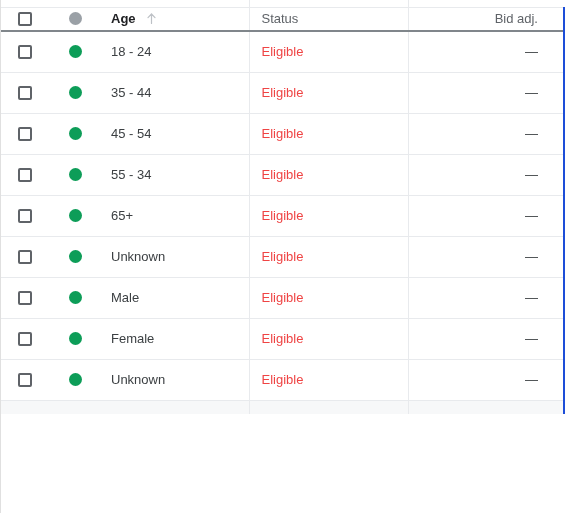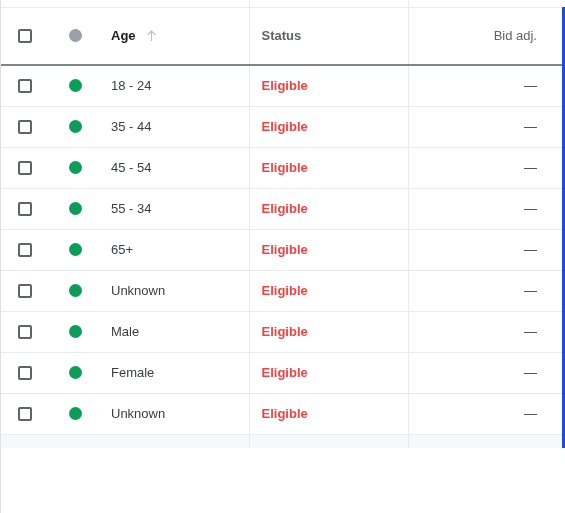--- a/index.html
+++ b/index.html
@@ -44,36 +44,36 @@
     vertical-align: middle;
     border-bottom: 1px solid #e8eaed;
     font-size: 13px;
     color: #3c4043;
     height: 41px;
     box-sizing: border-box;
   }
 
   
   td.cell-name   { border-right: 1px solid #e8eaed; }
-  td.cell-status { border-right: 1px solid #e8eaed; font-weight: bold; }
-  td.cell-bid    { border-right: 6px solid #1d4ed8; }
+  td.cell-status { border-right: 1px solid #e8eaed; }
+  td.cell-bid    { border-right: 4px solid #1d4ed8; }
 
   
   tr.spacer-row td {
     height: 7px;
     border-bottom: 1px solid #e8eaed;
     border-right: none;
   }
   tr.spacer-row td.sp-name   { border-right: 1px solid #e8eaed; }
   tr.spacer-row td.sp-status { border-right: 1px solid #e8eaed; }
   tr.spacer-row td.sp-bid    { border-right: 1px solid #e0e0e0; }
 
   
   tr.group-header-row td {
-    height: 58px;
+    height: 24px;
     border-bottom: 2px solid #80868b;
     background: #ffffff;
   }
 
   
   .checkbox {
     width: 14px;
     height: 14px;
     border: 2px solid #5f6368;
     border-radius: 2px;

